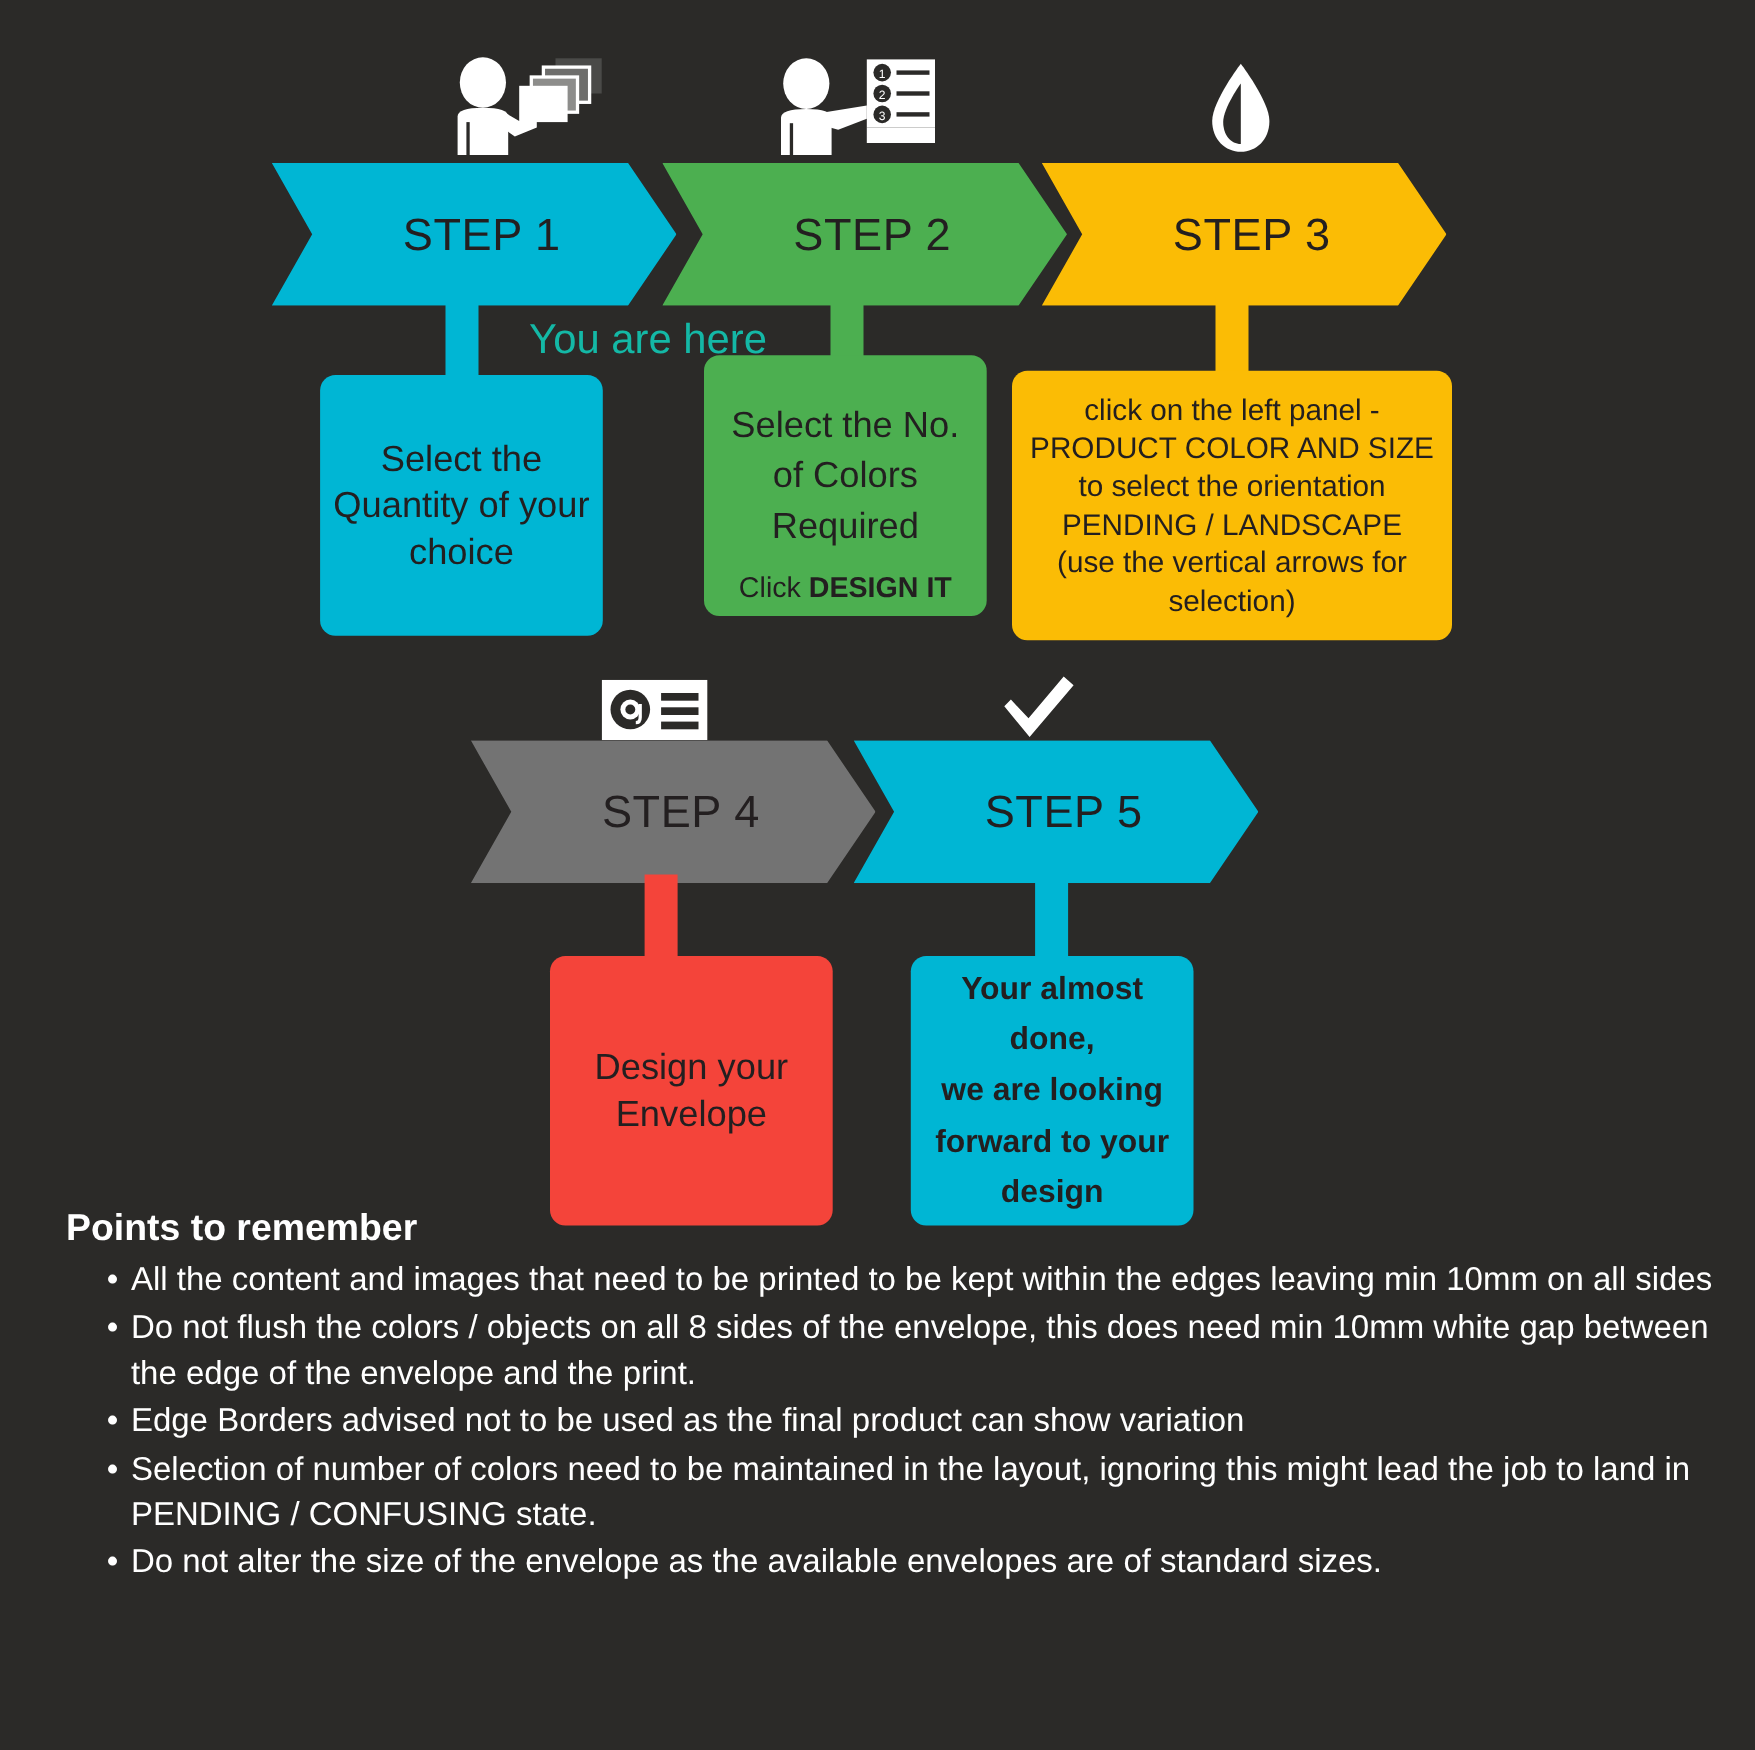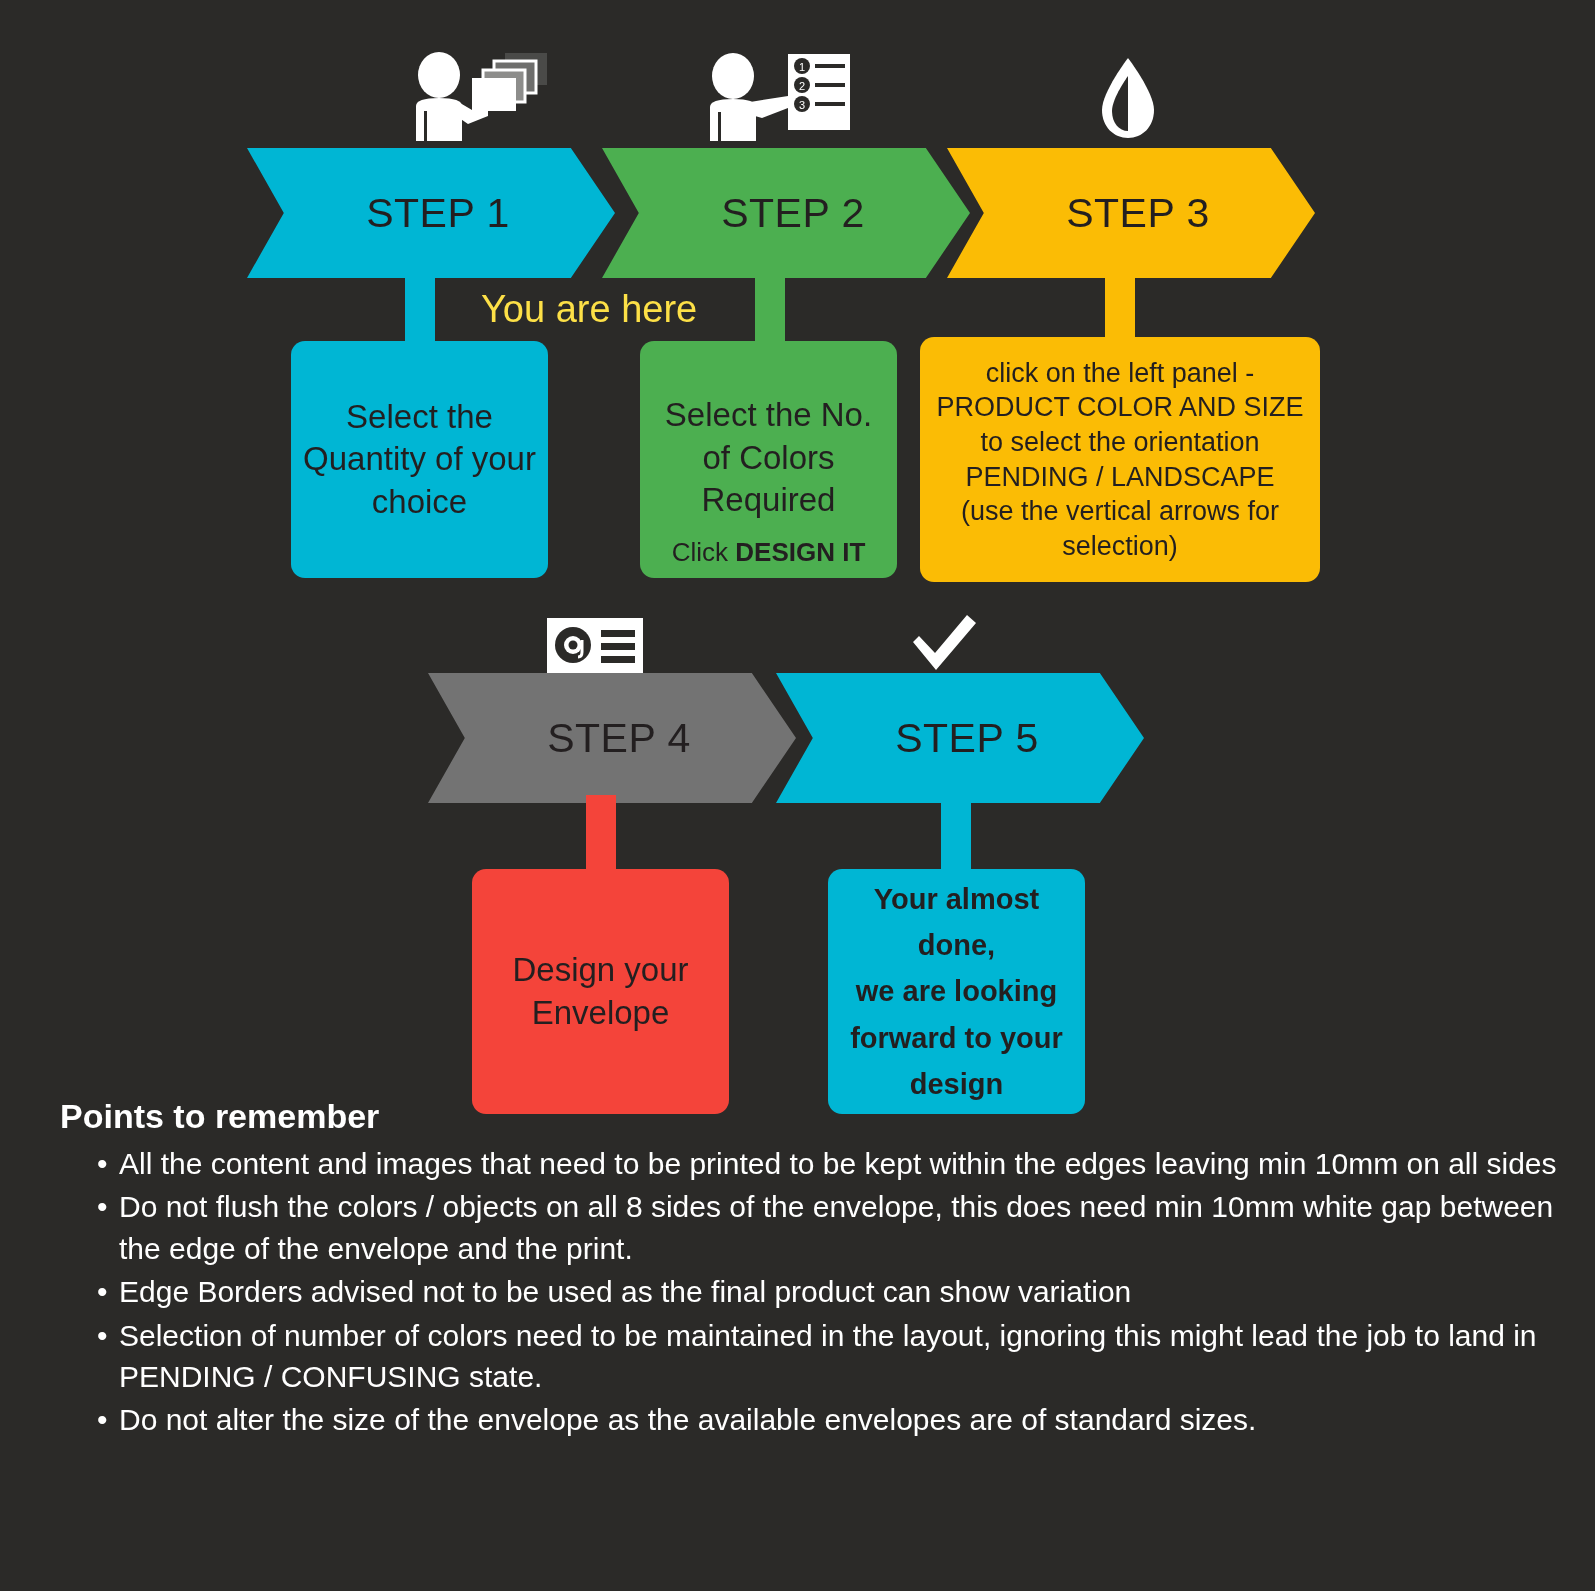--- a/index.html
+++ b/index.html
@@ -39,21 +39,21 @@
     display:flex;flex-direction:column;
     align-items:center;justify-content:center;
     color:#231f20;
     text-align:center;
     padding:10px 12px;
   }
   .box .line{line-height:1.28;}
 
   .youarehere{
     position:absolute;
-    color:#fde047;
+    color:#14b8a6;
     font-size:38px;
     white-space:nowrap;
   }
 
   
   .points-title{
     position:absolute;
     color:#ffffff;
     font-size:34px;
     font-weight:bold;
@@ -132,21 +132,21 @@
   <div class="stem" style="left:1105px;top:270px;height:75px;background:#fbbc05;"></div>
 
   <div class="youarehere" style="left:481px;top:288px;">You are here</div>
 
   <div class="box" style="left:291px;top:341px;width:257px;height:237px;background:#00b6d4;font-size:33px;">
     <div class="line">Select the</div>
     <div class="line">Quantity of your</div>
     <div class="line">choice</div>
   </div>
 
-  <div class="box" style="left:640px;top:341px;width:257px;height:237px;background:#4caf50;font-size:33px;justify-content:flex-end;padding-top:42px;">
+  <div class="box" style="left:640px;top:323px;width:257px;height:237px;background:#4caf50;font-size:33px;justify-content:space-between;padding-top:42px;">
     <div class="line">Select the No.</div>
     <div class="line">of Colors</div>
     <div class="line">Required</div>
     <div style="font-size:26px;margin-top:16px;">
       <span>Click </span><span style="font-weight:bold;">DESIGN IT</span>
     </div>
   </div>
 
   <div class="box" style="left:920px;top:337px;width:400px;height:245px;background:#fbbc05;font-size:27px;text-align:right;">
     <div class="line">click on the left panel -</div>
@@ -179,21 +179,21 @@
   <div class="arrow" style="left:428px;top:673px;width:368px;background:#737373;">
     <div class="arrow-label">STEP 4</div>
   </div>
   <div class="arrow" style="left:776px;top:673px;width:368px;background:#00b6d4;text-align:right;">
     <div class="arrow-label">STEP 5</div>
   </div>
 
   <div class="stem" style="left:586px;top:795px;height:78px;background:#f4443a;"></div>
   <div class="stem" style="left:941px;top:795px;height:78px;background:#00b6d4;"></div>
 
-  <div class="box" style="left:472px;top:869px;width:257px;height:245px;background:#f4443a;font-size:33px;">
+  <div class="box" style="left:500px;top:869px;width:257px;height:245px;background:#f4443a;font-size:33px;">
     <div class="line">Design your</div>
     <div class="line">Envelope</div>
   </div>
 
   <div class="box" style="left:828px;top:869px;width:257px;height:245px;background:#00b6d4;font-size:29px;font-weight:bold;">
     <div class="line" style="line-height:1.6;">Your almost done,</div>
     <div class="line" style="line-height:1.6;">we are looking</div>
     <div class="line" style="line-height:1.6;">forward to your</div>
     <div class="line" style="line-height:1.6;">design</div>
   </div>

